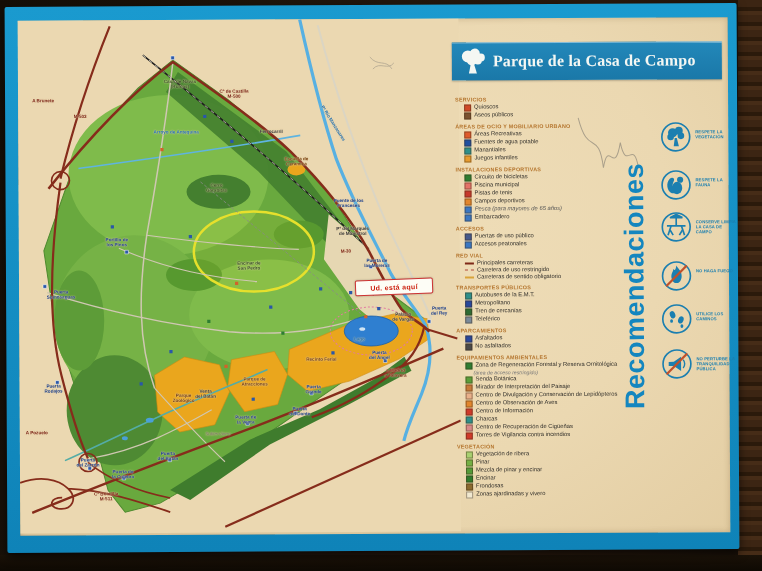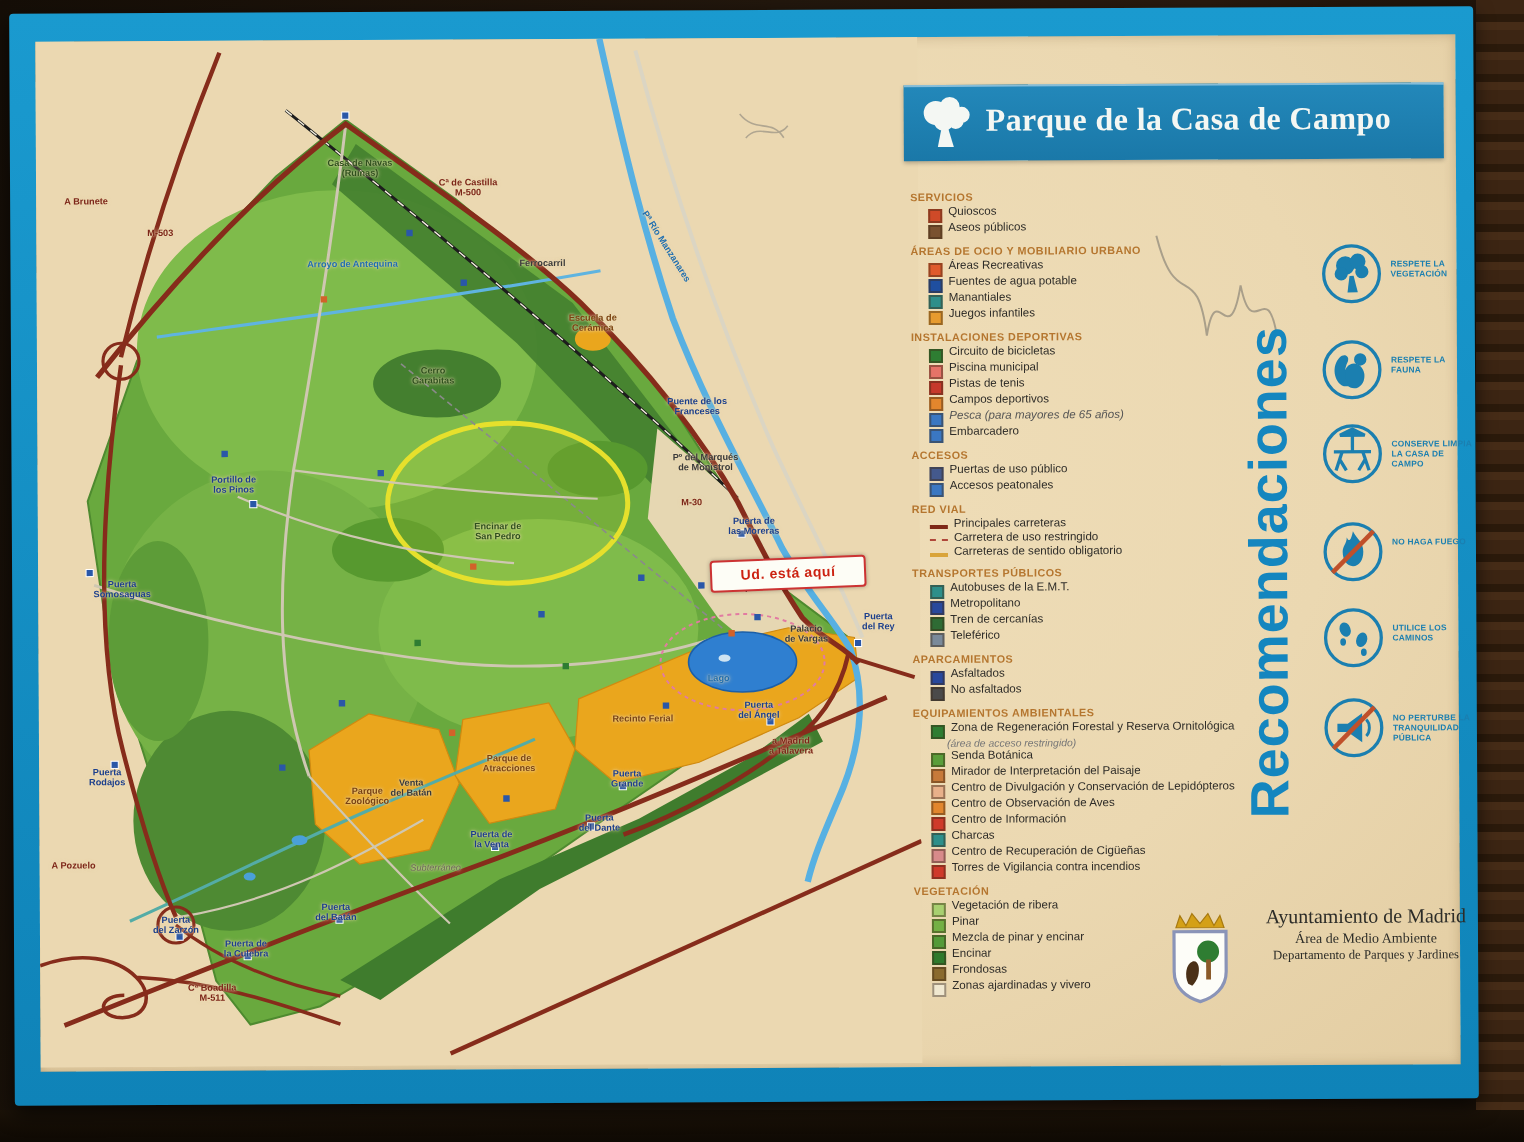--- a/index.html
+++ b/index.html
@@ -489,30 +489,16 @@
               <g fill="#1b7fb0">
                 <path d="M8,14 L13,14 L20,9 L20,23 L13,18 L8,18 Z"></path>
                 <path d="M22,12 C24,14 24,18 22,20" stroke="#1b7fb0" stroke-width="1.4" fill="none"></path>
               </g>
               <line x1="6" y1="26" x2="26" y2="6" stroke="#c0502a" stroke-width="2.2"></line>
             </svg></div>
           <div class="rlabel" style="left: 677px; top: 340px;">NO PERTURBE LA TRANQUILIDAD PÚBLICA</div>
         </div>
 
 
-      <div class="footer-madrid">
-        <svg width="32" height="50" viewBox="0 0 32 50" xmlns="http://www.w3.org/2000/svg">
-          <path d="M4,10 L6,4 L9,9 L12,3 L16,8 L20,3 L23,9 L26,4 L28,10 Z" fill="#d4a017" stroke="#a87a10" stroke-width="0.6"></path>
-          <path d="M3,12 L29,12 L29,32 C29,40 23,45 16,47 C9,45 3,40 3,32 Z" fill="#fdfdf8" stroke="#8a94b8" stroke-width="1.6"></path>
-          <circle cx="20" cy="22" r="5.5" fill="#2e7d32"></circle>
-          <rect x="19" y="26" width="2.4" height="10" fill="#8a5a2a"></rect>
-          <path d="M10,38 C8,34 9,28 12,27 C15,26 16,30 15,34 C14.5,36 13,38 12,39 Z" fill="#4a3017"></path>
-        </svg>
-        <div class="madrid-text">
-          <div class="m1">Ayuntamiento de Madrid</div>
-          <div class="m2">Área de Medio Ambiente</div>
-          <div class="m3">Departamento de Parques y Jardines</div>
-        </div>
-      </div>
 
     </div>
   </div>
 </div>
 
 </body></html>

